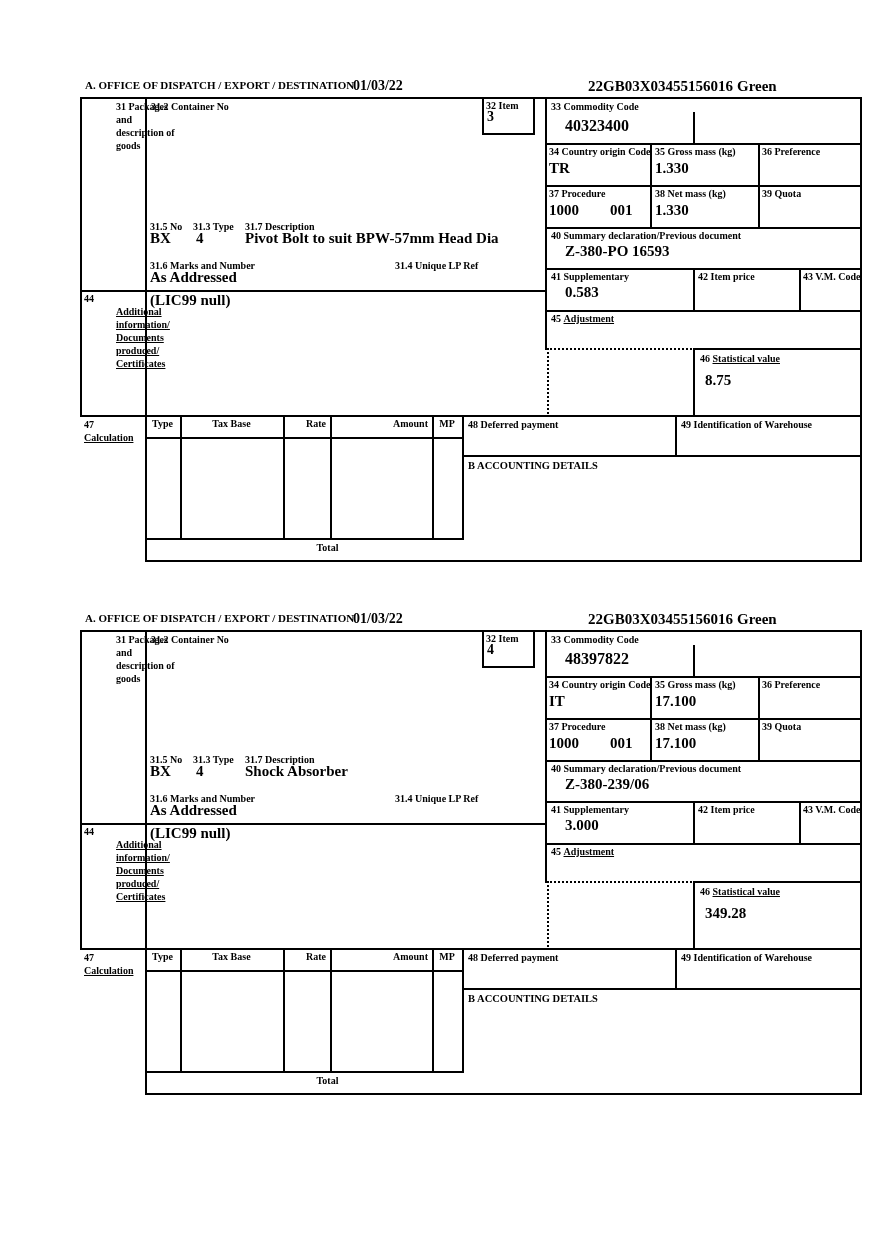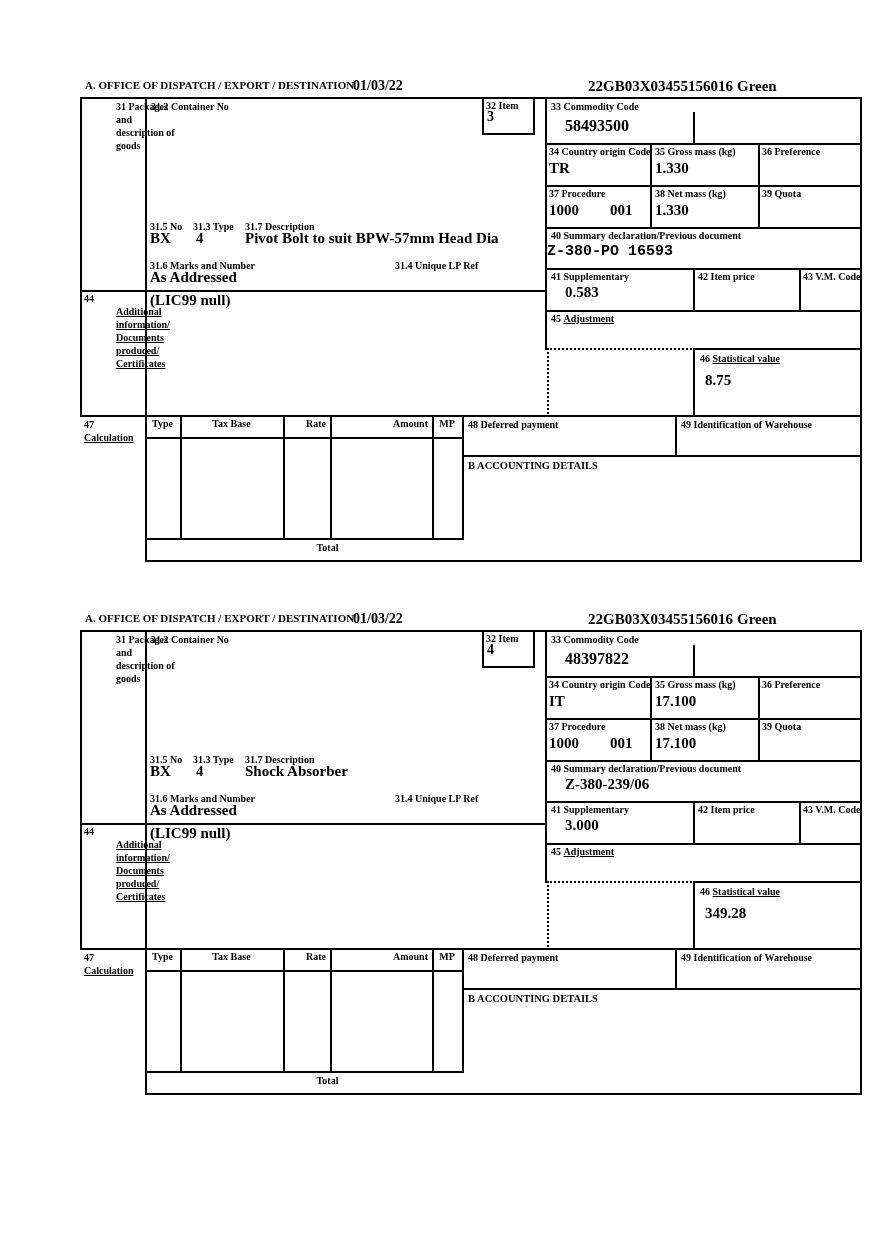--- a/index.html
+++ b/index.html
@@ -92,39 +92,39 @@
     <div class="val" style="left:196px; top:152px;">4</div>
     <div class="val" style="left:245px; top:152px;">Pivot Bolt to suit BPW-57mm Head Dia</div>
 
     <div class="lbl" style="left:150px; top:181px;">31.6 Marks and Number</div>
     <div class="lbl" style="left:395px; top:181px;">31.4 Unique LP Ref</div>
     <div class="val" style="left:150px; top:191px;">As Addressed</div>
     <div class="val" style="left:395px; top:191px;"></div>
     <div class="val" style="left:150px; top:214px;">(LIC99 null)</div>
 
     <div class="lbl" style="left:551px; top:22px;">33 Commodity Code</div>
-    <div class="val num" style="left:565px; top:39px;">58493500</div>
+    <div class="val num" style="left:565px; top:39px;">40323400</div>
 
     <div class="lbl" style="left:549px; top:67px;">34 Country origin Code</div>
     <div class="val" style="left:549px; top:82px;">TR</div>
     <div class="lbl" style="left:655px; top:67px;">35 Gross mass (kg)</div>
     <div class="val" style="left:655px; top:82px;">1.330</div>
     <div class="lbl" style="left:762px; top:67px;">36 Preference</div>
     <div class="val" style="left:762px; top:82px;"></div>
 
     <div class="lbl" style="left:549px; top:109px;">37 Procedure</div>
     <div class="val" style="left:549px; top:124px;">1000</div>
     <div class="val" style="left:610px; top:124px;">001</div>
     <div class="lbl" style="left:655px; top:109px;">38 Net mass (kg)</div>
     <div class="val" style="left:655px; top:124px;">1.330</div>
     <div class="lbl" style="left:762px; top:109px;">39 Quota</div>
     <div class="val" style="left:762px; top:124px;"></div>
 
     <div class="lbl" style="left:551px; top:151px;">40 Summary declaration/Previous document</div>
-    <div class="val" style="left:547px; top:165px;font-family:Liberation Mono, monospace;">Z-380-PO 16593</div>
+    <div class="val" style="left:565px; top:165px;">Z-380-PO 16593</div>
 
     <div class="lbl" style="left:551px; top:192px;">41 Supplementary</div>
     <div class="val" style="left:565px; top:206px;">0.583</div>
     <div class="lbl" style="left:698px; top:192px;">42 Item price</div>
     <div class="val" style="left:698px; top:206px;"></div>
     <div class="lbl" style="left:803px; top:192px;">43 V.M. Code</div>
     <div class="val" style="left:803px; top:206px;"></div>
 
     <div class="lbl" style="left:551px; top:234px;"><span>45</span>&nbsp;<span class="u">Adjustment</span></div>
     <div class="val" style="left:620px; top:234px;"></div>

